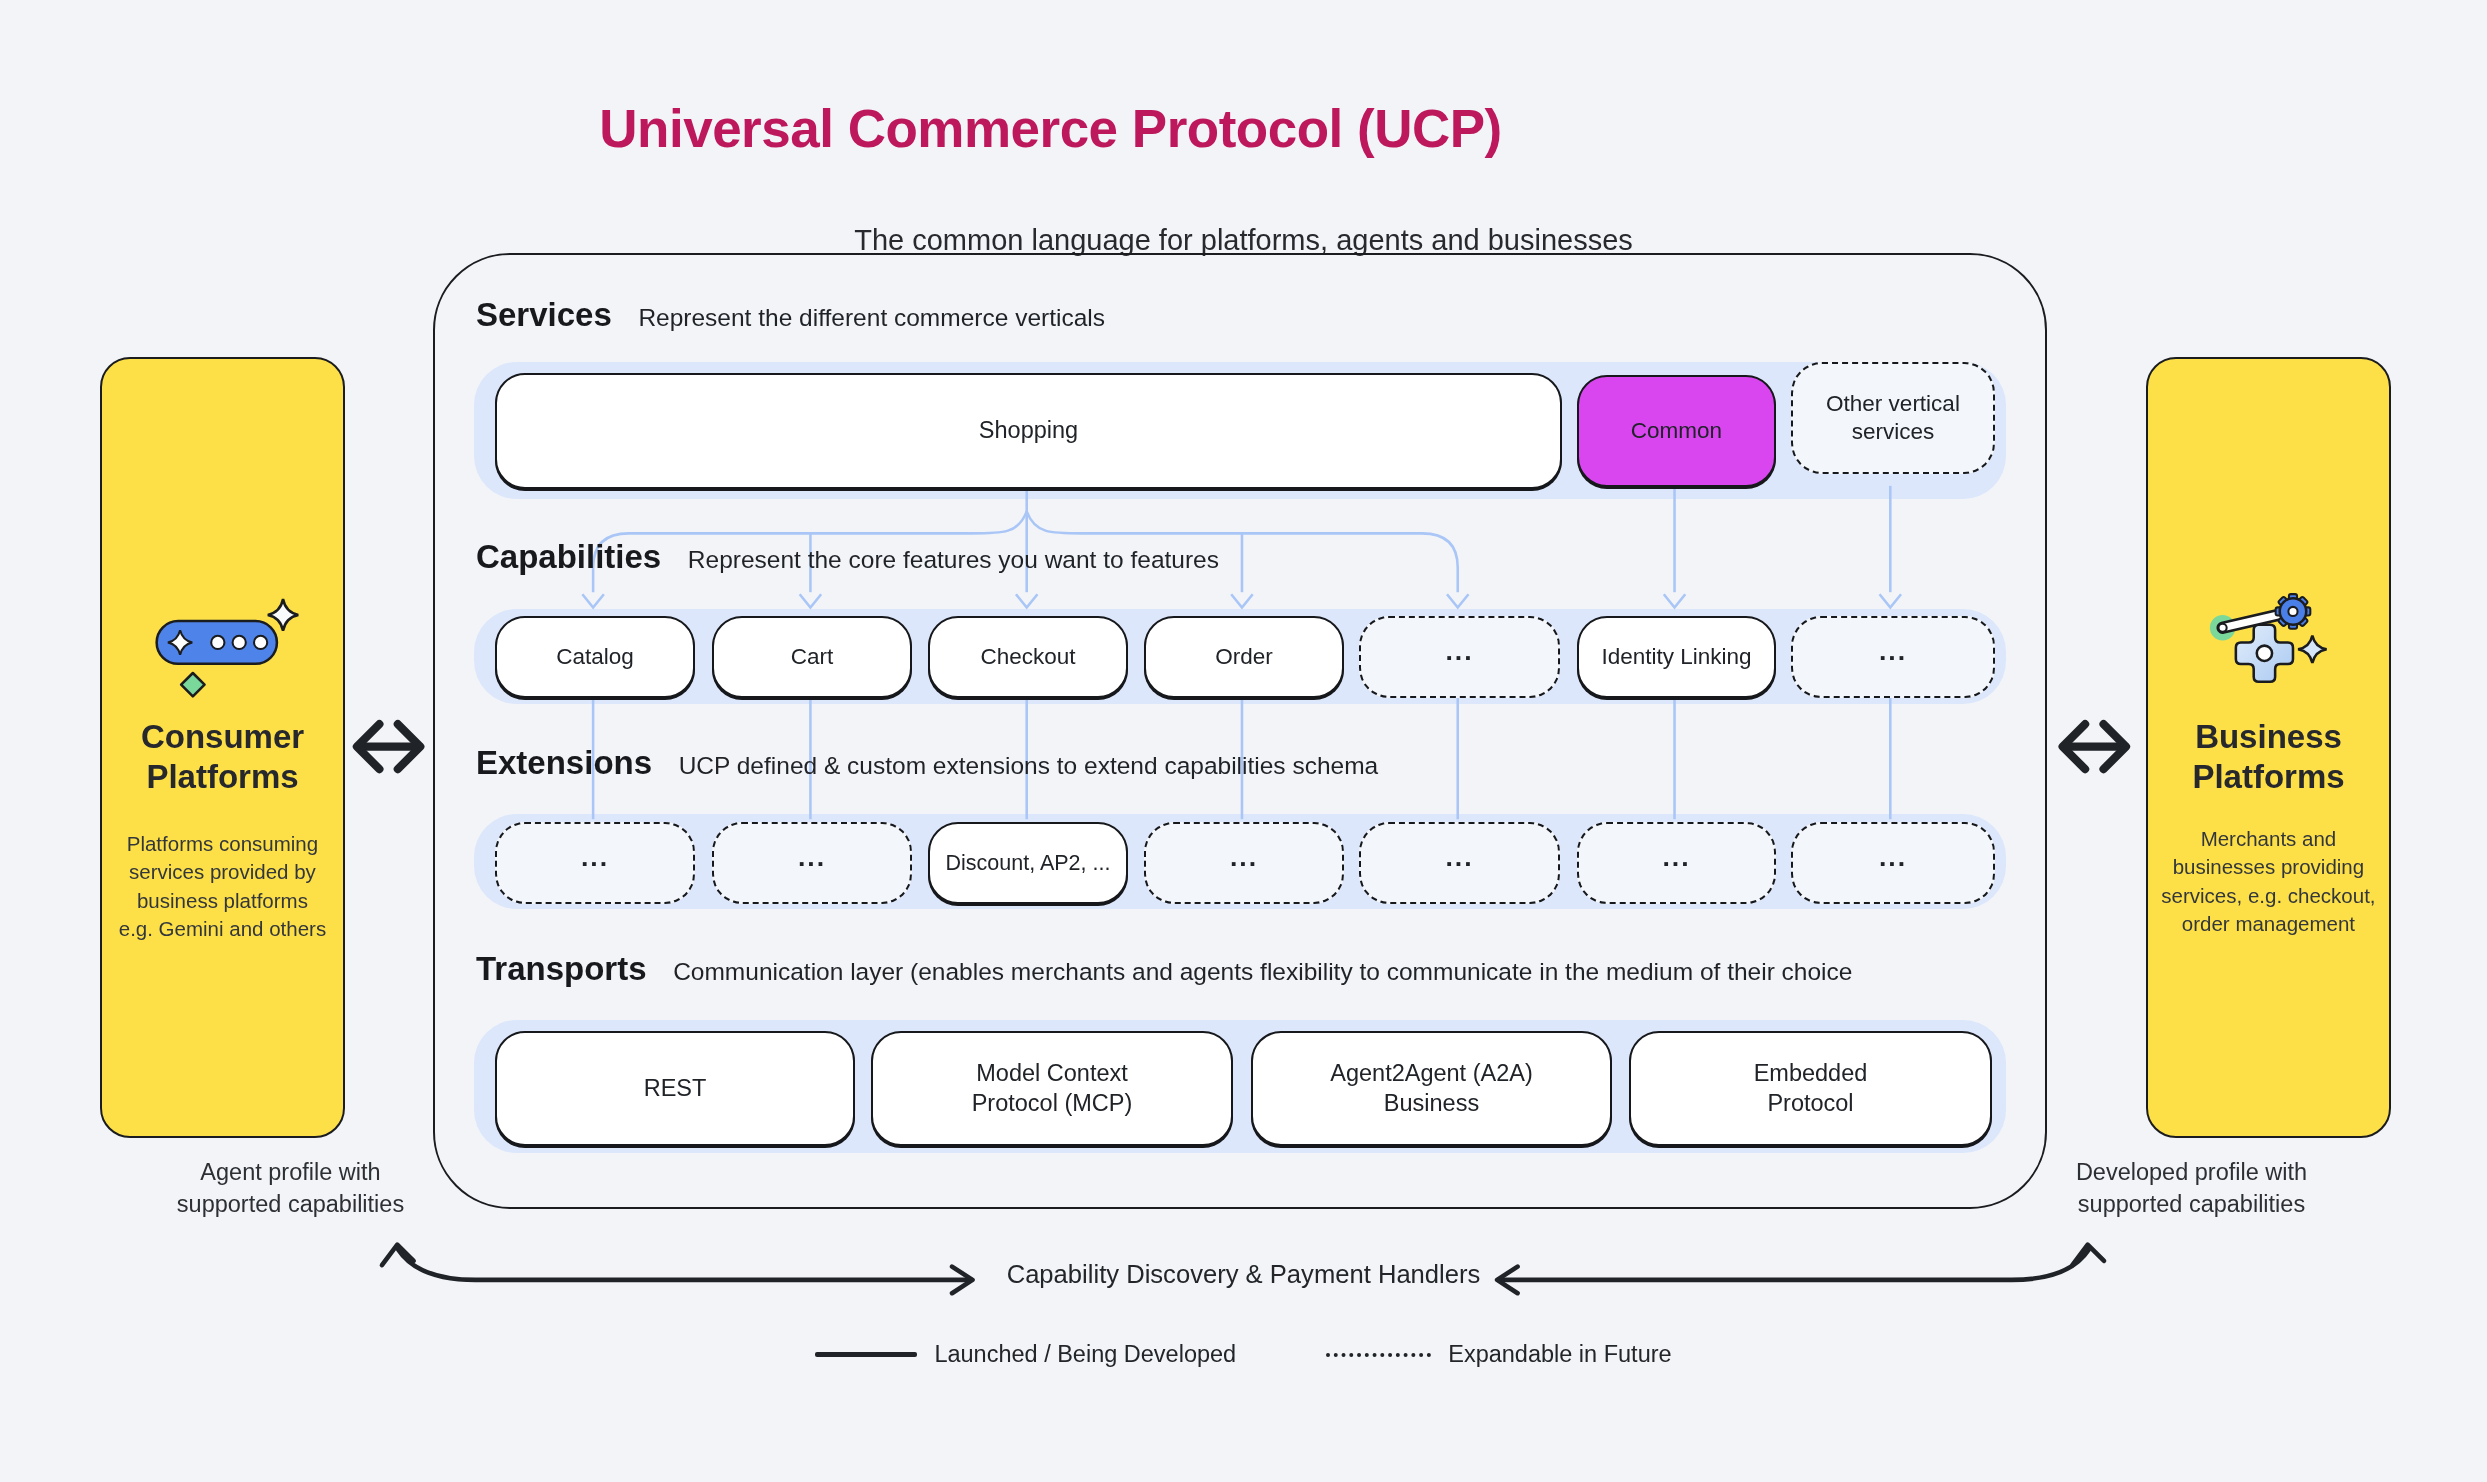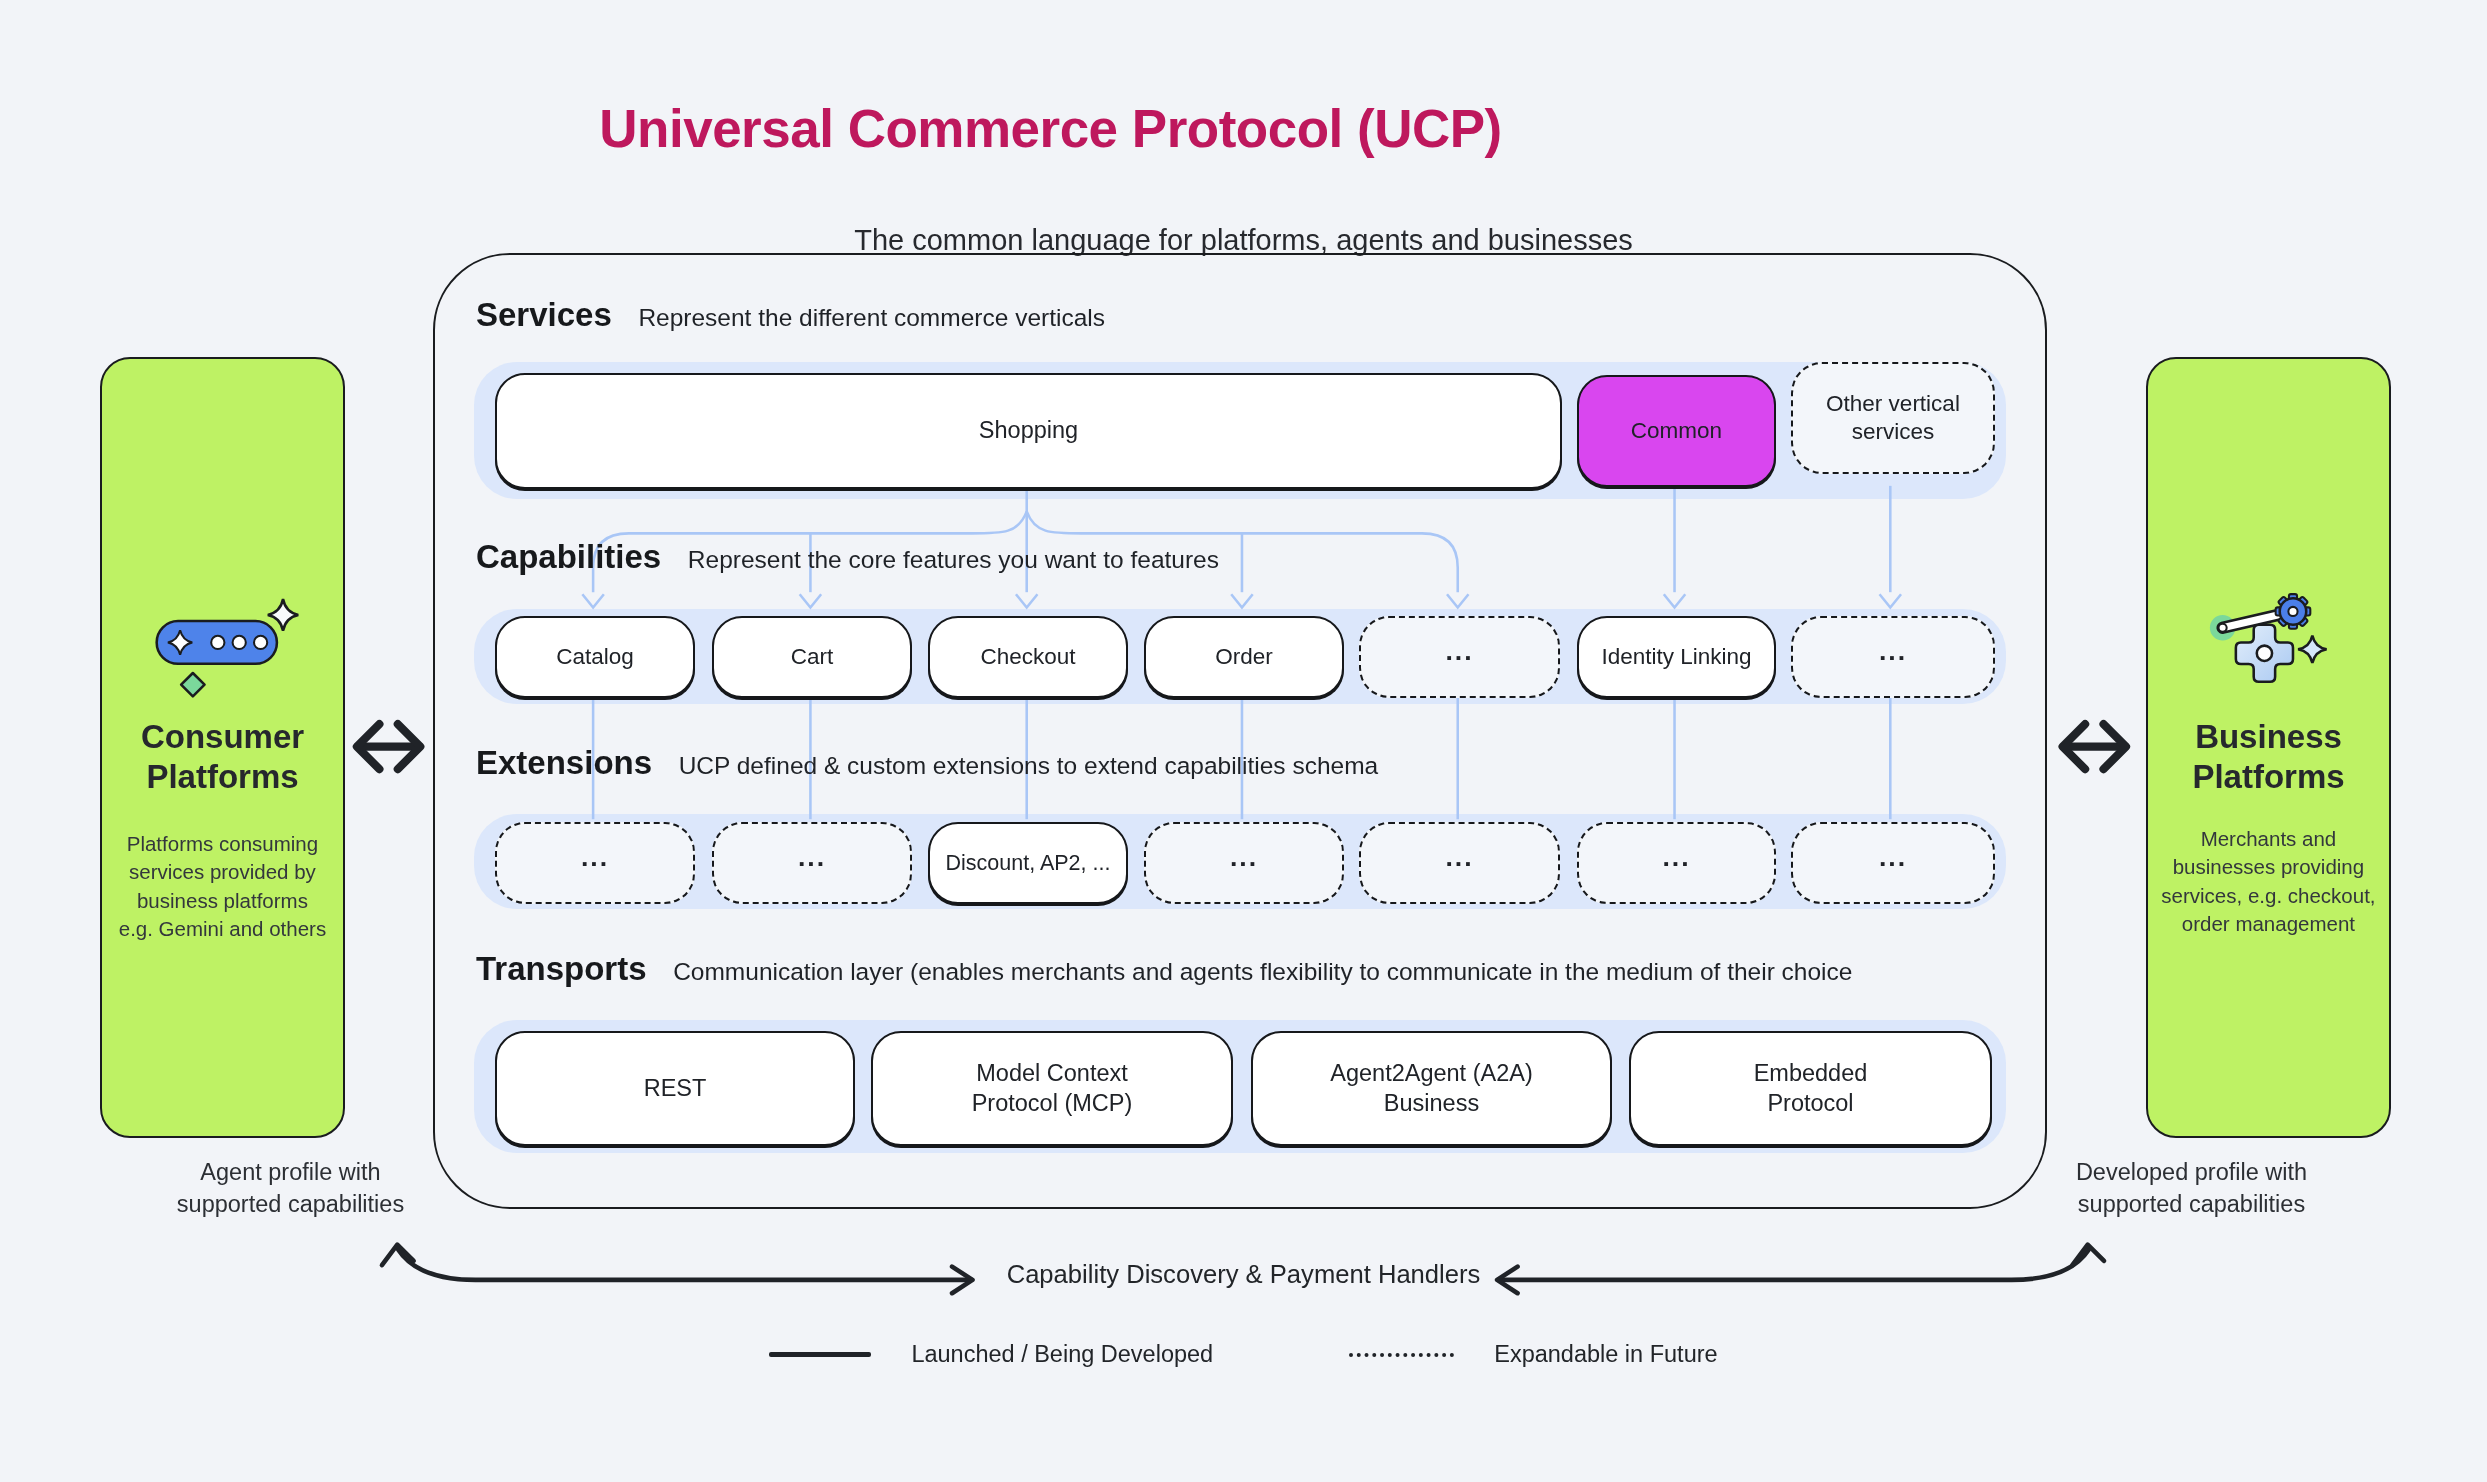--- a/index.html
+++ b/index.html
@@ -7,21 +7,21 @@
           font-family:"Liberation Sans", sans-serif;color:#1f2227;}
   .abs{position:absolute;}
   .preline{white-space:pre-line;}
 
   
   .page-title{left:0;top:98px;width:2037px;text-align:center;font-size:53px;font-weight:600;letter-spacing:-0.5px;color:#be185d;padding-left:32px;}
   .page-subtitle{left:0;top:180px;width:2487px;text-align:center;font-size:29px;font-weight:400;color:#27292e;margin-top:44px;}
 
   
   .central-box{left:433px;top:253px;width:1610px;height:952px;border:2.6px solid #1a1c1f;border-radius:77px;z-index:1;}
-  .platform-box{width:241px;height:777px;top:357px;background:#bef264;border:2.6px solid #1a1c1f;border-radius:30px;z-index:3;}
+  .platform-box{width:241px;height:777px;top:357px;background:#fde047;border:2.6px solid #1a1c1f;border-radius:30px;z-index:3;}
   .platform-box.left{left:100px;}
   .platform-box.right{left:2146px;}
   .platform-title{left:0;width:100%;text-align:center;font-size:33px;line-height:1.22;font-weight:600;color:#26282d;}
   .platform-desc{left:10.2px;width:calc(100% - 20.5px);text-align:center;font-size:20.5px;line-height:1.38;font-weight:400;color:#33373c;}
 
   
   .section-head{display:flex;align-items:baseline;gap:26.6px;z-index:4;}
   .section-label{font-size:33px;font-weight:600;color:#17191c;}
   .section-desc{font-size:24.5px;font-weight:400;color:#1f2227;}
 
@@ -36,21 +36,21 @@
   .pill.dashed{background:#f3f6fa;border:2.6px dashed #16181b;}
   .pill .dots{font-size:26.6px;font-weight:700;letter-spacing:2px;transform:translateY(-5.1px);}
   .shopping-label{font-size:23.5px;}
   .transport{font-size:23.5px;}
 
   svg.layer{position:absolute;left:0;top:0;z-index:3;}
 
   
   .caption{width:317px;text-align:center;font-size:23.5px;line-height:1.35;color:#2c2f34;z-index:2;}
   .flow-label{left:0;top:1260px;width:2487px;text-align:center;font-size:25.6px;color:#222529;z-index:2;}
-  .legend{left:0;top:1341px;width:2487px;display:flex;justify-content:center;align-items:center;gap:40px;z-index:2;}
+  .legend{left:0;top:1341px;width:2487px;display:flex;justify-content:center;align-items:center;gap:17px;z-index:2;}
   .legend .swatch-solid{width:102px;height:4.1px;background:#202328;border-radius:2px;}
   .legend .swatch-dashed{width:105px;height:0;border-top:4.6px dotted #202328;}
   .legend .legend-label{font-size:23.5px;color:#222529;}
   .legend .gap{width:56px;}
 </style>
 </head>
 <body>
 
 <div id="canvas">
 

